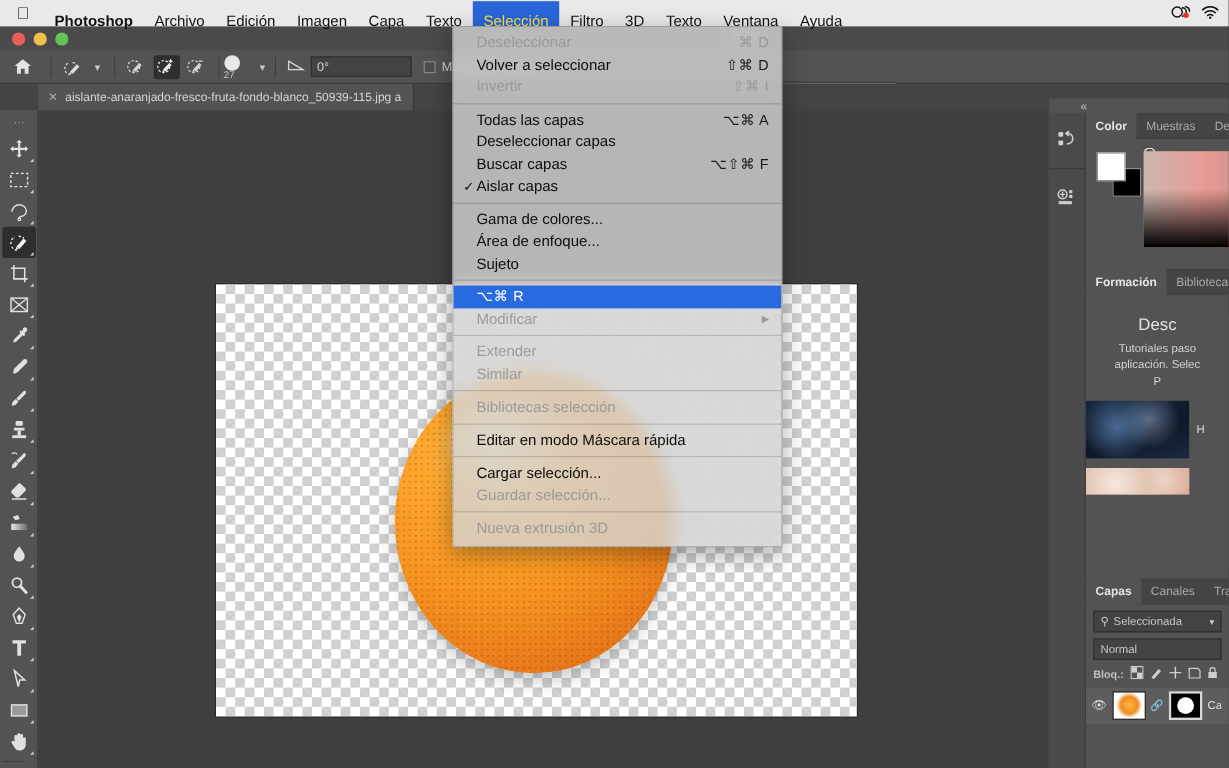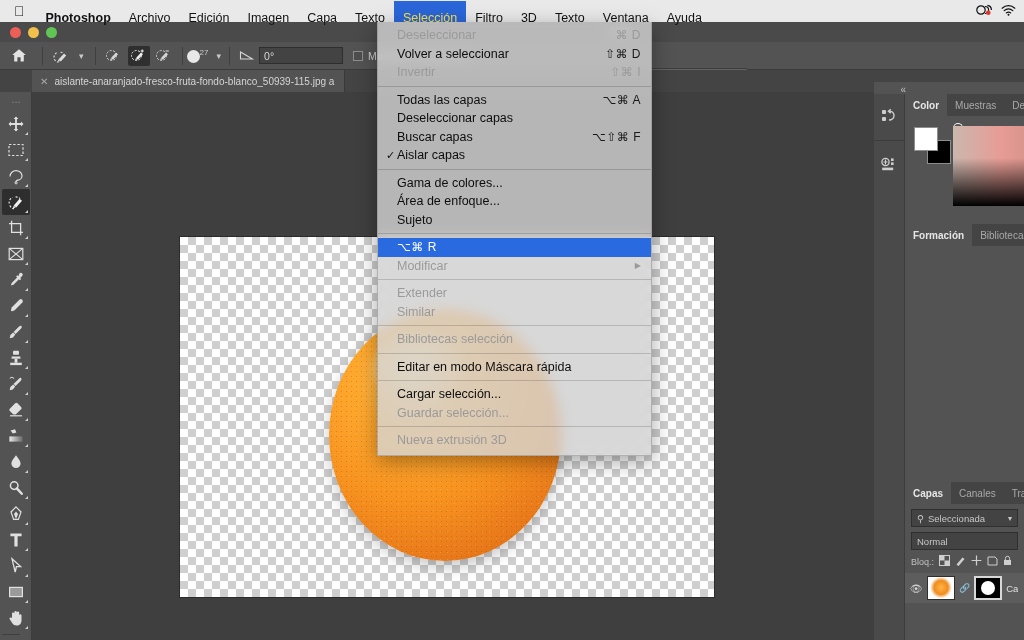--- a/index.html
+++ b/index.html
@@ -59,21 +59,21 @@
     border-bottom: 1px solid #3b3b3b;
   }
   .ob-home { width: 38px; display: flex; justify-content: center; }
   .ob-sep { width: 1px; height: 18px; background: #3f3f3f; margin: 0 4px; }
   .ob-group { display: flex; align-items: center; gap: 3px; padding: 0 3px; }
   .ob-btn {
     width: 22px; height: 20px; display: flex; align-items: center; justify-content: center;
     border-radius: 2px;
   }
   .ob-btn.sel { background: #2f2f2f; }
-  .ob-brush { display: flex; flex-direction: row; width: 26px; }
+  .ob-brush { display: flex; flex-direction: column; width: 26px; }
   .ob-brush .dot { width: 13px; height: 13px; border-radius: 50%; background: #e8e8e8; margin-top: 1px;}
   .ob-brush .num { font-size: 8px; color: #c9c9c9; margin-top: -1px; }
   .ob-chev { color: #c9c9c9; font-size: 9px; padding: 0 4px; }
   .ob-field {
     background: #434343; border: 1px solid #2e2e2e; height: 17px; width: 84px;
     color: #d6d6d6; font-size: 10.5px; padding: 0 4px; display: flex; align-items: center;
   }
   .ob-check { display: flex; align-items: center; gap: 5px; margin-left: 10px;
               font-size: 10.5px; color: #cfcfcf; white-space: nowrap; }
   .ob-check .box { width: 10px; height: 10px; border: 1px solid #8d8d8d; background: #4e4e4e; }
@@ -214,21 +214,21 @@
   .lp-filter {
     margin: 5px 6px; height: 18px; background: #434343; border: 1px solid #2f2f2f;
     display: flex; align-items: center; gap: 4px; padding: 0 5px; font-size: 9.5px; color: #c7c7c7;
   }
   .lp-filter .chev { margin-left: auto; font-size: 8px; }
   .lp-mode {
     margin: 0 6px 5px 6px; height: 18px; background: #434343; border: 1px solid #2f2f2f;
     display: flex; align-items: center; padding: 0 5px; font-size: 9.5px; color: #c7c7c7;
   }
   .lp-lock { display: flex; align-items: center; gap: 5px; padding: 0 6px 5px 6px;
-             font-size: 9px; color: #c0c0c0; }
+             font-size: 9px; color: #c0c0c0; font-weight: bold; }
   .lp-row { display: flex; align-items: center; gap: 4px; padding: 3px 2px 3px 4px; background: #5d5d5d;}
   .lp-eye { width: 14px; text-align: center; color: #d9d9d9; font-size: 10px; }
   .lp-th1 { width: 28px; height: 24px; border: 1px solid #2f2f2f;
             background: radial-gradient(circle at 50% 48%, #ffb547 0%, #f08c1e 40%, #fdfdfd 62%, #fdfdfd 100%); }
   .lp-link { color: #cfcfcf; font-size: 9px; }
   .lp-th2 { width: 28px; height: 24px; border: 2px solid #d8d8d8; background: #000;
             display: flex; align-items: center; justify-content: center; }
   .lp-th2 .circ { width: 14px; height: 14px; border-radius: 50%; background: #fff; }
   .lp-name { font-size: 9.5px; color: #e0e0e0; white-space: nowrap; overflow: hidden; }
 
@@ -602,20 +602,36 @@
         <div class="pbody colorpanel">
           <span class="cp-arc"></span>
           <span class="cp-bg"></span>
           <span class="cp-fg"></span>
           <span class="cp-ramp"></span>
         </div>
 
         <div class="ptabs">
           <div class="ptab active">Formación</div>
           <div class="ptab">Bibliotecas</div>
+        </div>
+        <div class="pbody formacion">
+          <div class="fm-title">Desc</div>
+          <div class="fm-sub">
+            <div>Tutoriales paso</div>
+            <div>aplicación. Selec</div>
+            <div>P</div>
+          </div>
+          <div class="fm-card">
+            <span class="fm-thumb a"></span>
+            <span class="fm-cardtext">H</span>
+          </div>
+          <div class="fm-card" style="height:22px">
+            <span class="fm-thumb b" style="height:22px"></span>
+            <span class="fm-cardtext"></span>
+          </div>
         </div>
 
         <div class="layerspanel">
           <div class="ptabs">
             <div class="ptab active">Capas</div>
             <div class="ptab">Canales</div>
             <div class="ptab">Tra</div>
           </div>
           <div class="lp-filter">
             <span>⚲</span>

